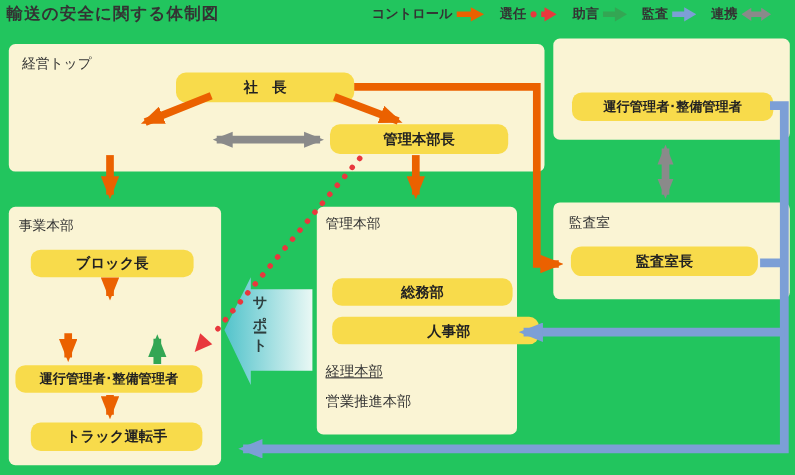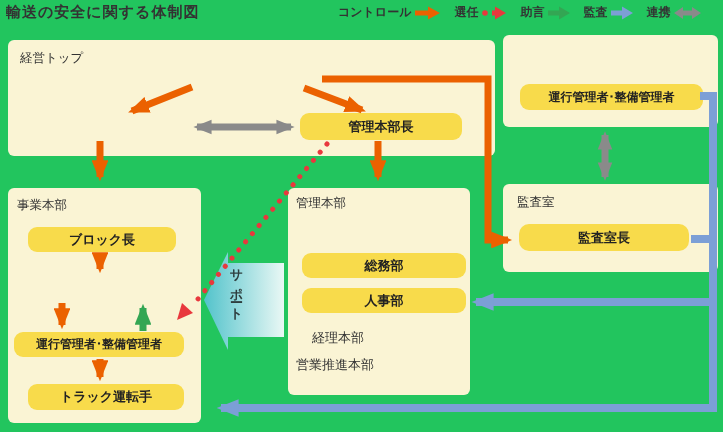--- a/index.html
+++ b/index.html
@@ -83,30 +83,31 @@
   <div class="panel-label" style="left:17px;top:197px;">事業本部</div>
 
   <div class="panel" style="left:288px;top:188px;width:182px;height:207px;"></div>
   <div class="panel-label" style="left:296px;top:195px;">管理本部</div>
 
   <div class="panel" style="left:503px;top:35px;width:215px;height:92px;"></div>
 
   <div class="panel" style="left:503px;top:184px;width:215px;height:88px;"></div>
   <div class="panel-label" style="left:517px;top:194px;">監査室</div>
 
+  <div class="ybox" style="left:160px;top:66px;width:162px;height:27px;">社　長</div>
   <div class="ybox" style="left:300px;top:113px;width:162px;height:27px;">管理本部長</div>
   <div class="ybox small" style="left:520px;top:84px;width:183px;height:26px;">運行管理者･整備管理者</div>
   <div class="ybox" style="left:519px;top:224px;width:170px;height:27px;border-radius:10px;">監査室長</div>
   <div class="ybox" style="left:28px;top:227px;width:148px;height:25px;">ブロック長</div>
   <div class="ybox small" style="left:14px;top:332px;width:170px;height:25px;">運行管理者･整備管理者</div>
   <div class="ybox" style="left:28px;top:384px;width:156px;height:26px;">トラック運転手</div>
   <div class="ybox" style="left:302px;top:253px;width:164px;height:25px;">総務部</div>
-  <div class="ybox" style="left:302px;top:288px;width:164px;height:25px;">人事部</div>
+  <div class="ybox" style="left:302px;top:288px;width:164px;height:25px;padding-left:24px;">人事部</div>
 
-  <div class="plain-text" style="left:312px;top:329px;">経理本部</div>
+  <div class="plain-text" style="left:296px;top:329px;text-decoration:underline;">経理本部</div>
   <div class="plain-text" style="left:296px;top:356px;">営業推進本部</div>
   <div class="support-label" style="left:227px;top:260px;">サポート</div>
 
   <svg id="connectors" width="723" height="432" viewBox="0 0 723 432">
     <defs>
       <linearGradient id="gradSupport" x1="0" y1="0" x2="1" y2="0">
         <stop class="g-teal" offset="0"></stop>
         <stop class="g-fade" offset="1"></stop>
       </linearGradient>
       <marker id="mo" viewBox="0 0 10 8" refX="8" refY="4" markerWidth="3" markerHeight="2.4" orient="auto" markerUnits="strokeWidth">

